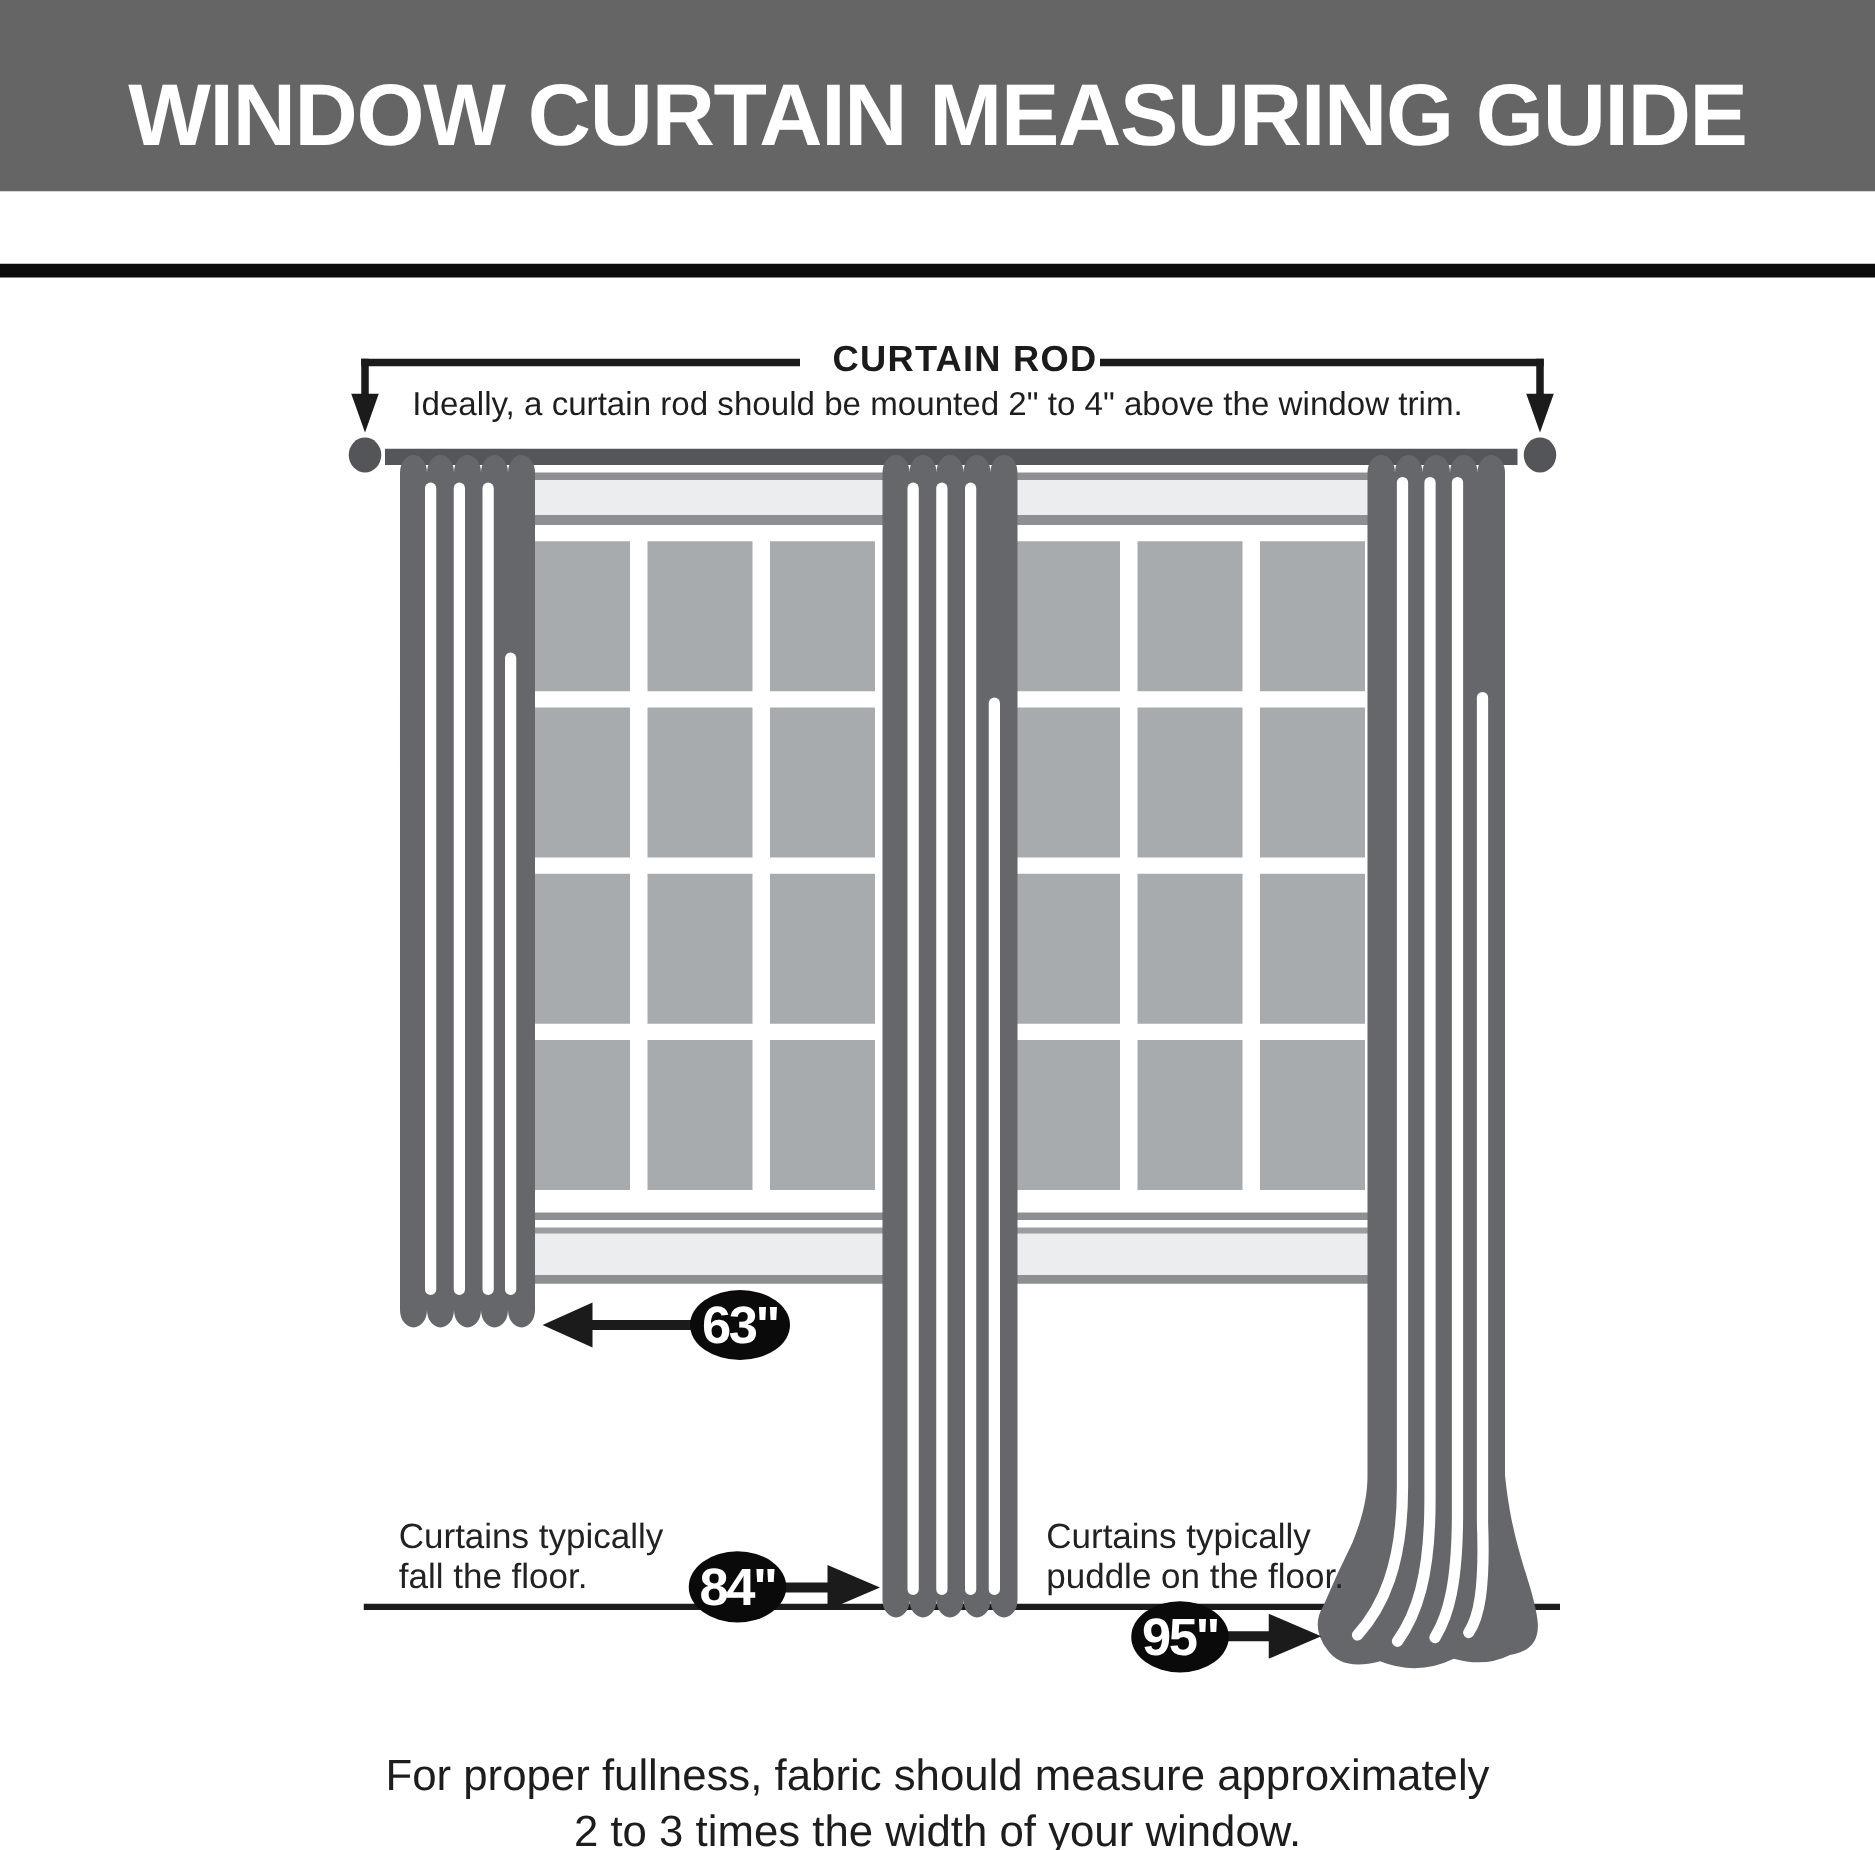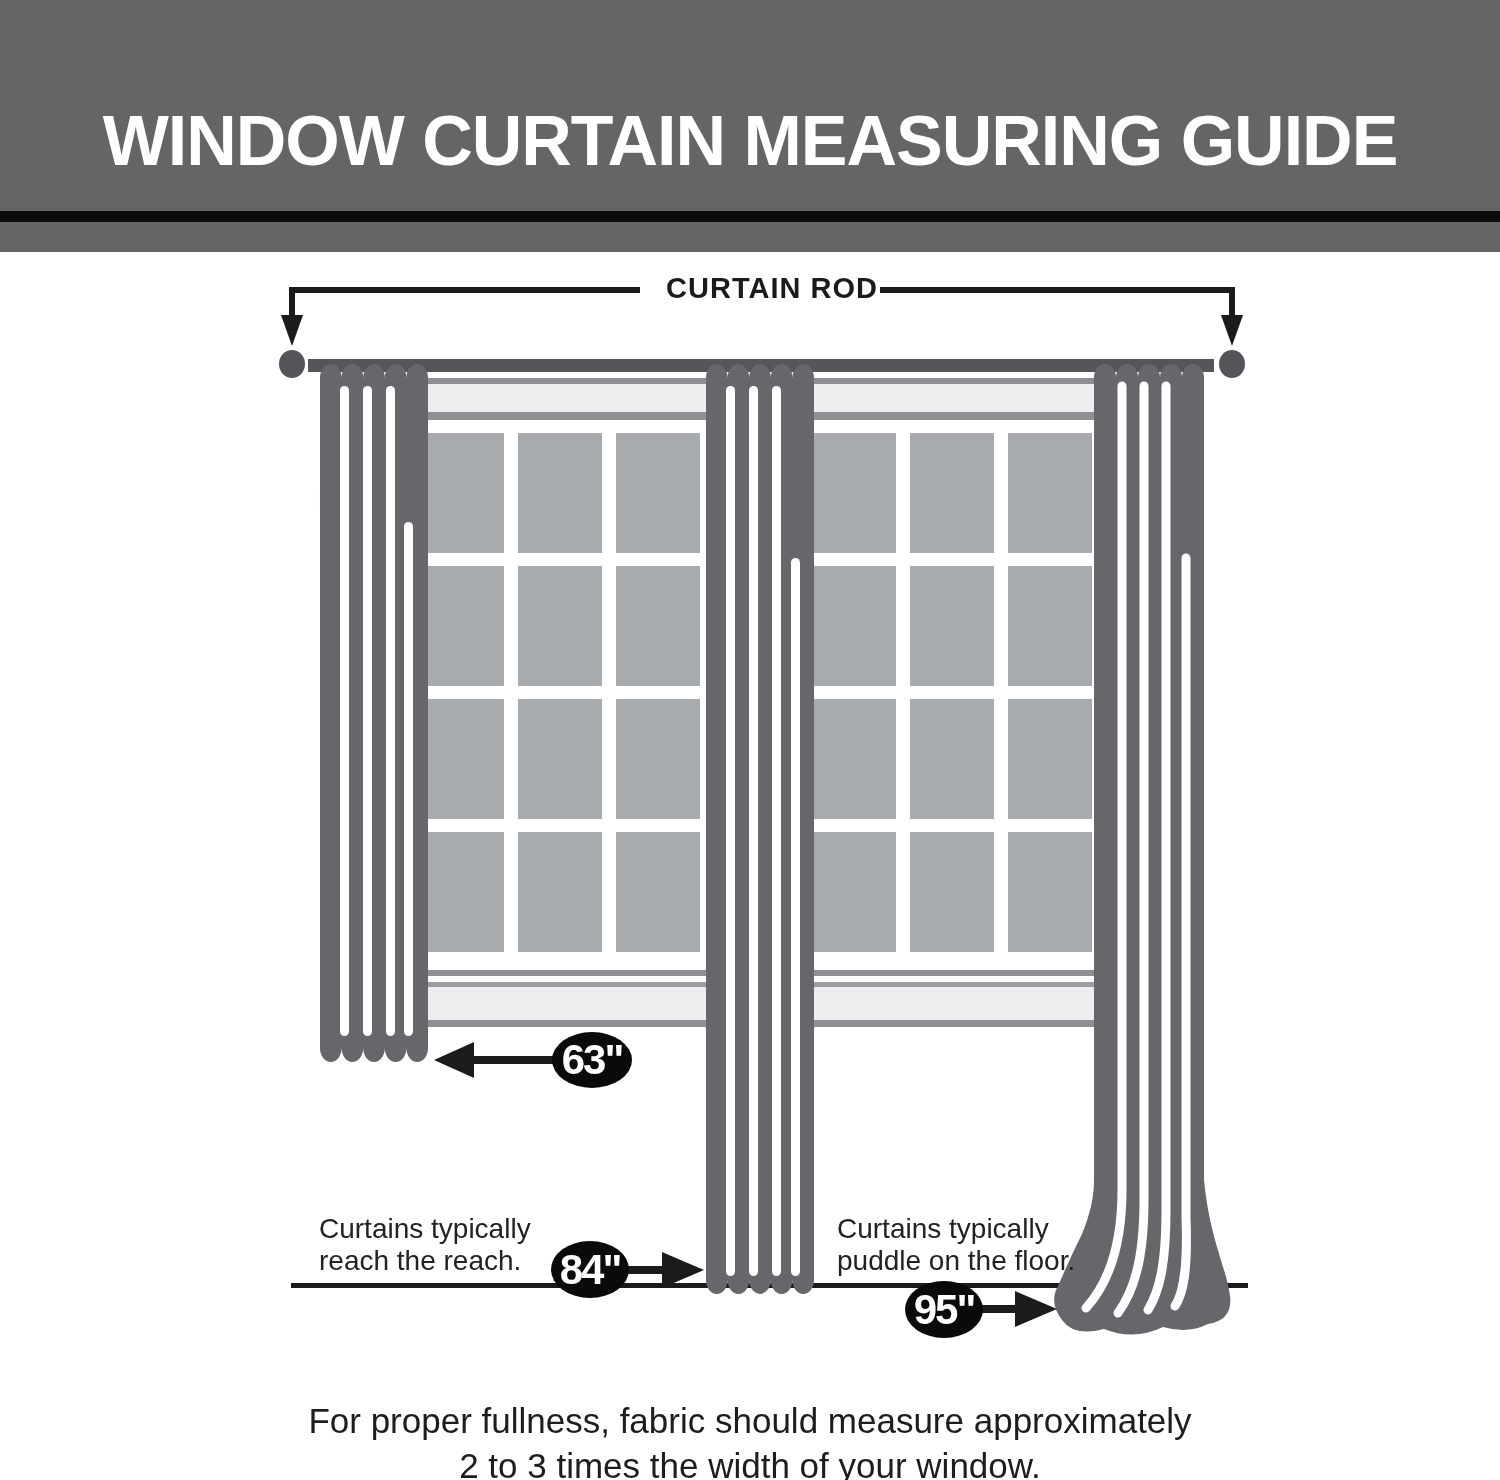--- a/index.html
+++ b/index.html
@@ -1,21 +1,21 @@
 <!DOCTYPE html>
 <html style="--header_bg: #656565; --bar: #0c0c0c; --curtain: #65676a; --rod: #54565a; --finial: #535558; --pane: #a8abae; --trim_light: #ebedee; --trim_line: #8d8f92; --ink: #1b1b1b; --badge: #0a0a0a;"><head>
 <meta charset="utf-8">
 <style>
   html,body{margin:0;padding:0;background:#fff;}
   .stage{
     position:relative;width:1500px;height:1480px;overflow:hidden;background:#fff;
     font-family:"Liberation Sans","DejaVu Sans",sans-serif;
   }
   .header{
-    position:absolute;left:0;top:0;width:1500px;height:252px;
+    position:absolute;left:0;top:0;width:1500px;height:153px;
     background:var(--header_bg);
     display:flex;align-items:center;justify-content:center;
   }
   .title{
     padding-top:30px;
     color:#ffffff;font-size:70px;font-weight:700;letter-spacing:-1px;
     white-space:nowrap;
   }
   .black-bar{
     position:absolute;left:0;top:211px;width:1500px;height:11px;
@@ -170,24 +170,25 @@
       <rect x="468" y="1056" width="86" height="8" style="fill:var(--ink)"></rect>
       <polygon points="434,1060 474,1042 474,1078" style="fill:var(--ink)"></polygon>
       <rect x="628" y="1266" width="36" height="8" style="fill:var(--ink)"></rect>
       <polygon points="704,1270 662,1252 662,1288" style="fill:var(--ink)"></polygon>
       <rect x="981" y="1305" width="36" height="8" style="fill:var(--ink)"></rect>
       <polygon points="1057,1309 1015,1291 1015,1327" style="fill:var(--ink)"></polygon>
     </g>
   </svg>
 
   <div class="rod-label">CURTAIN ROD</div>
+  <div class="rod-note">Ideally, a curtain rod should be mounted 2" to 4" above the window trim.</div>
 
   <div class="note note-floor">
     <span>Curtains typically</span>
-    <span>reach the reach.</span>
+    <span>fall the floor.</span>
   </div>
   <div class="note note-puddle">
     <span>Curtains typically</span>
     <span>puddle on the floor.</span>
   </div>
 
   <div class="badge badge-sill">63"</div>
   <div class="badge badge-floor">84"</div>
   <div class="badge badge-puddle">95"</div>
 

